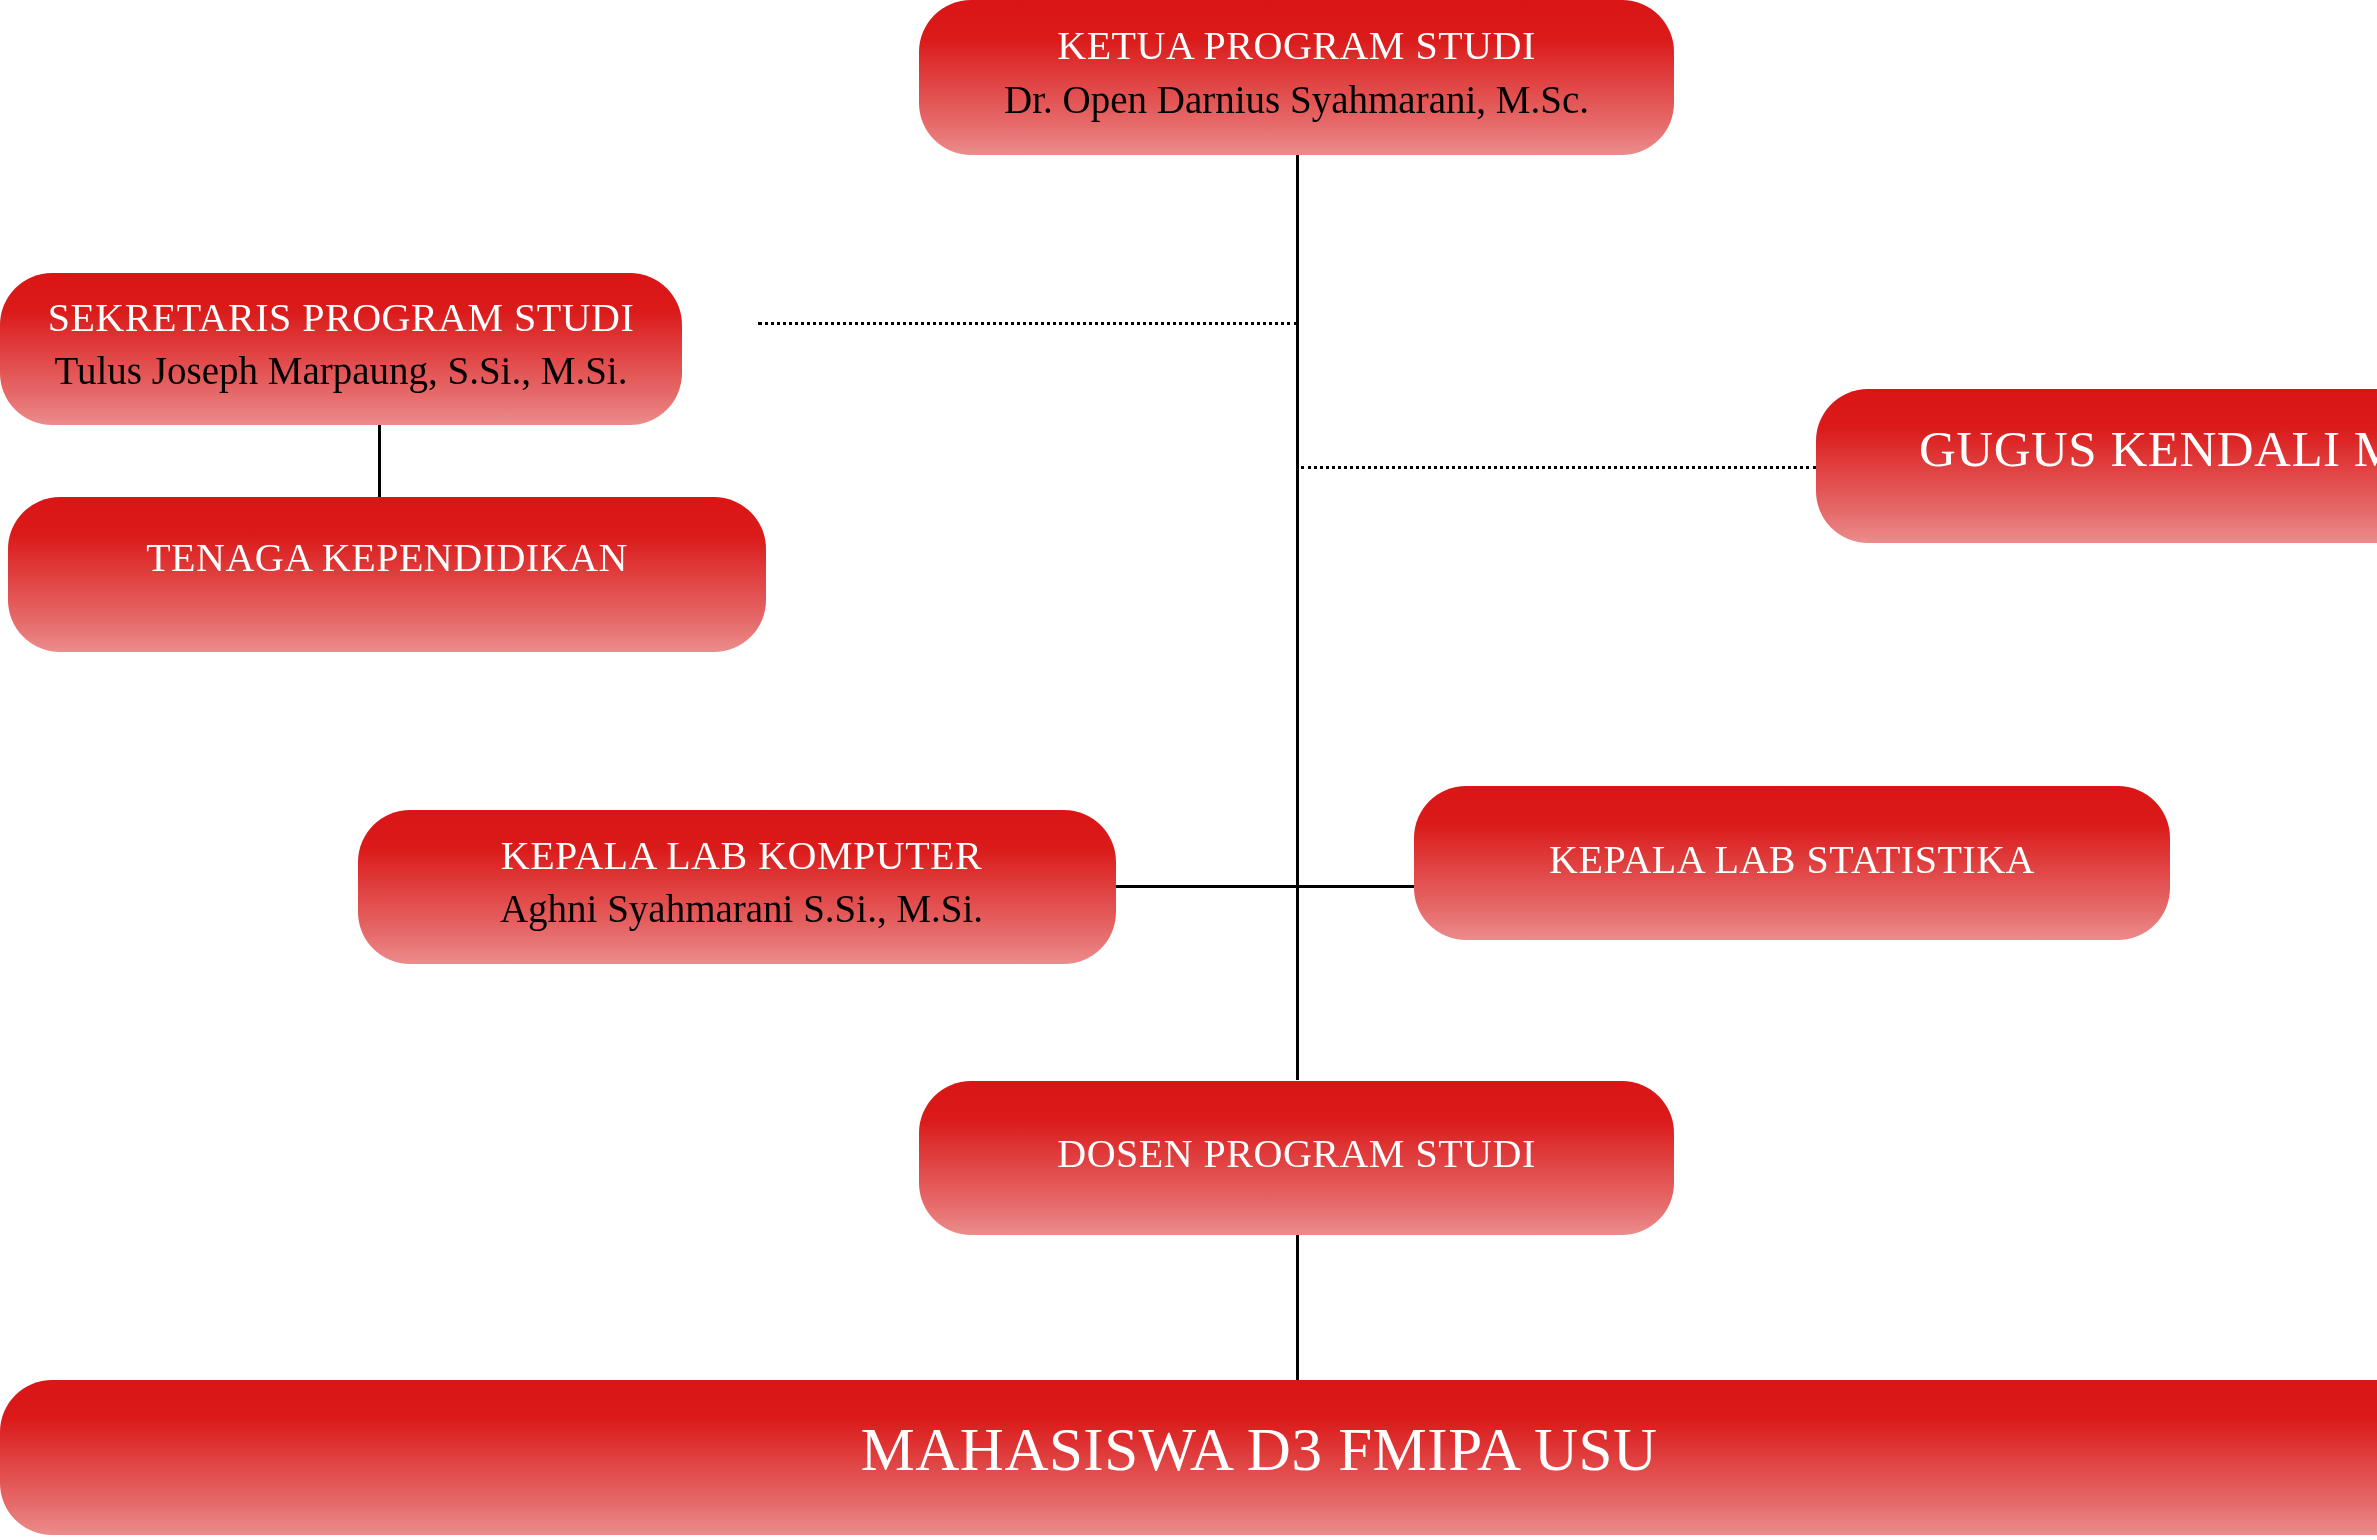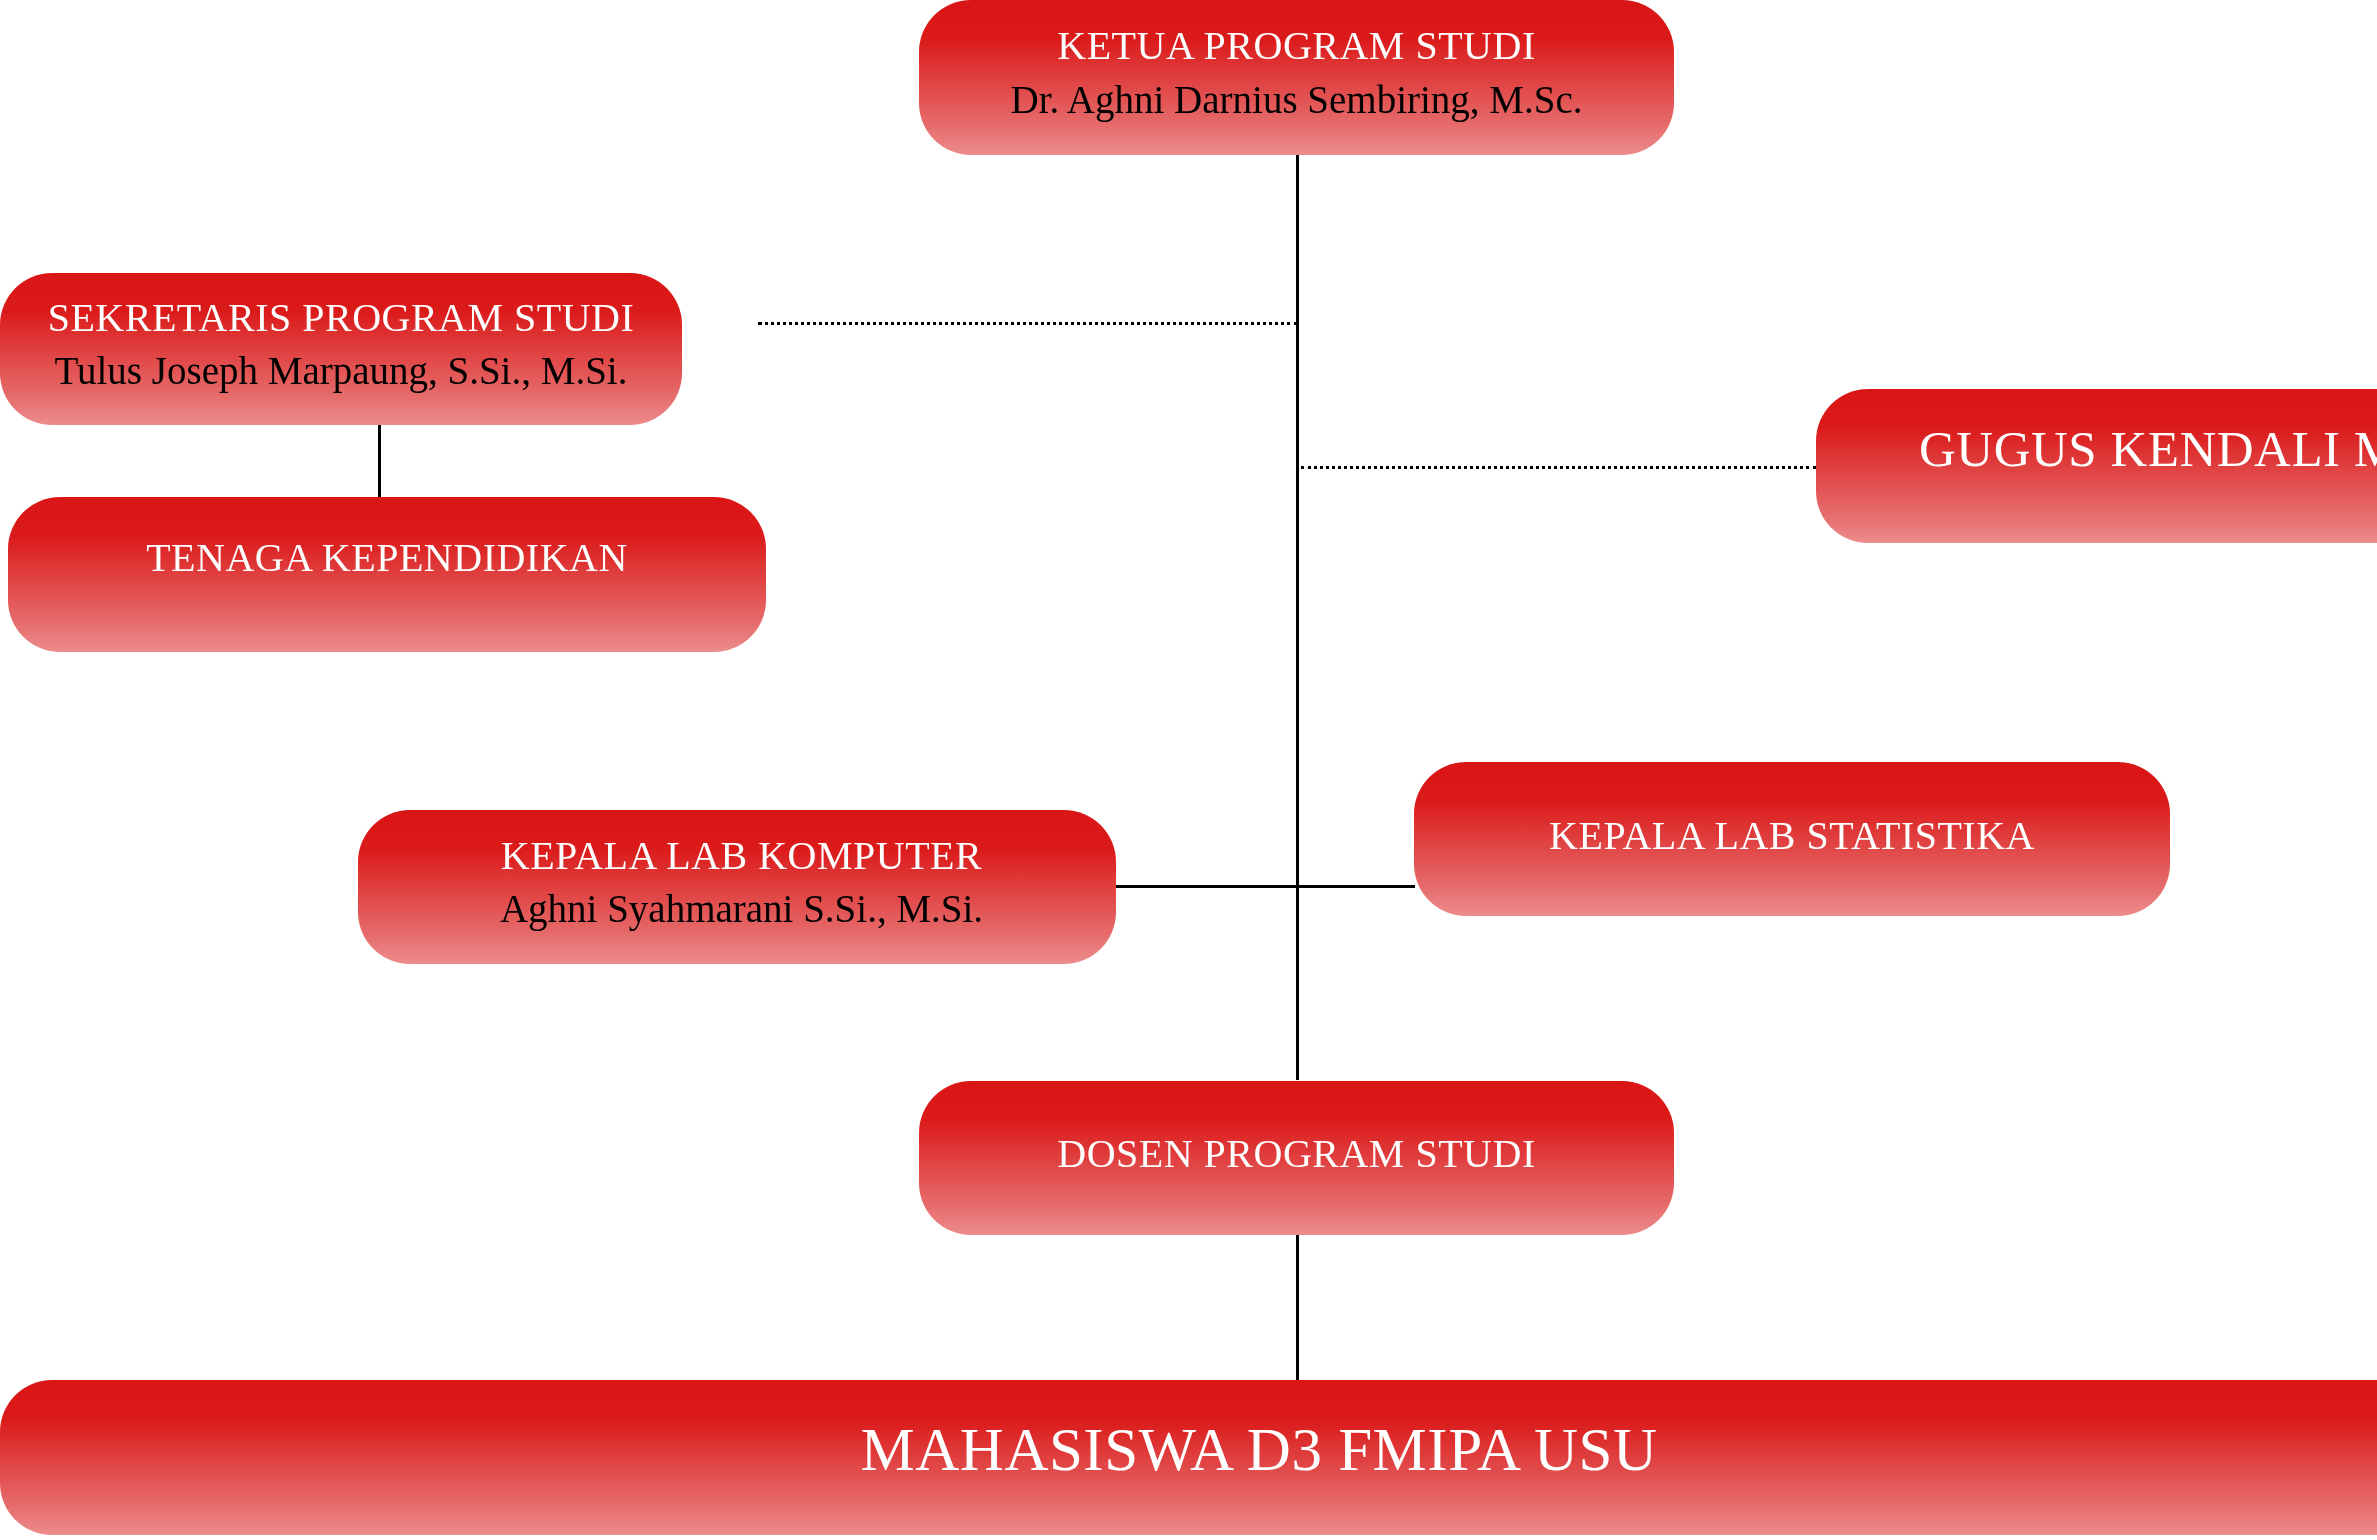--- a/index.html
+++ b/index.html
@@ -24,42 +24,42 @@
 
 <div class="line" style="left:1296px; top:155px; width:2.9px; height:925px;"></div>
 <div class="line" style="left:1296px; top:1235px; width:2.9px; height:146px;"></div>
 <div class="line" style="left:378px; top:398px; width:2.9px; height:100px;"></div>
 <div class="line" style="left:1116px; top:885px; width:299px; height:2.9px;"></div>
 <div class="dotted" style="left:758px; top:322px; width:540px;"></div>
 <div class="dotted" style="left:1301px; top:466px; width:515px;"></div>
 
 <div class="box" style="left:919px; top:0px; width:755px; height:155px; padding-bottom:9.5px;">
   <div class="role">KETUA PROGRAM STUDI</div>
-  <div class="person">Dr. Aghni Darnius Sembiring, M.Sc.</div>
+  <div class="person">Dr. Open Darnius Syahmarani, M.Sc.</div>
 </div>
 
 <div class="box" style="left:0px; top:245px; width:682px; height:152px; padding-bottom:9.5px;margin-top:28px;">
   <div class="role">SEKRETARIS PROGRAM STUDI</div>
   <div class="person">Tulus Joseph Marpaung, S.Si., M.Si.</div>
 </div>
 
 <div class="box" style="left:8px; top:497px; width:758px; height:155px; padding-bottom:33px;">
   <div class="role">TENAGA KEPENDIDIKAN</div>
 </div>
 
 <div class="box" style="left:1816px; top:389px; width:755px; height:154px; padding-bottom:33px; padding-left:38px;">
   <div class="role big">GUGUS KENDALI MUTU</div>
 </div>
 
 <div class="box" style="left:358px; top:810px; width:758px; height:154px; padding-bottom:9.5px;padding-left:9px;">
   <div class="role">KEPALA LAB KOMPUTER</div>
   <div class="person">Aghni Syahmarani S.Si., M.Si.</div>
 </div>
 
-<div class="box" style="left:1414px; top:762px; width:756px; height:154px; padding-bottom:7px;">
+<div class="box" style="left:1414px; top:786px; width:756px; height:154px; padding-bottom:7px;">
   <div class="role">KEPALA LAB STATISTIKA</div>
 </div>
 
 <div class="box" style="left:919px; top:1081px; width:755px; height:154px; padding-bottom:9px;">
   <div class="role">DOSEN PROGRAM STUDI</div>
 </div>
 
 <div class="box" style="left:0px; top:1380px; width:2518px; height:155px; padding-bottom:14.3px;">
   <div class="role huge">MAHASISWA D3 FMIPA USU</div>
 </div>

